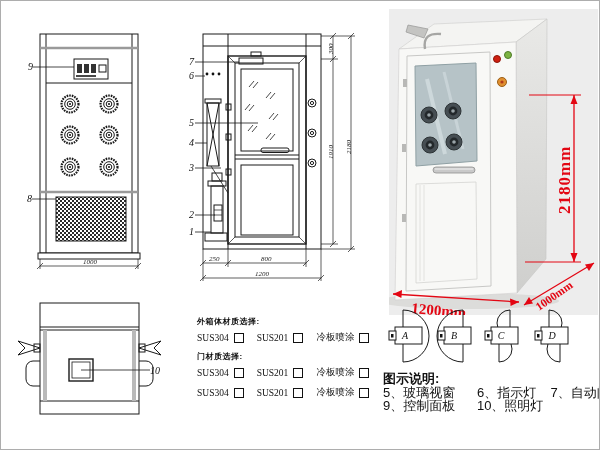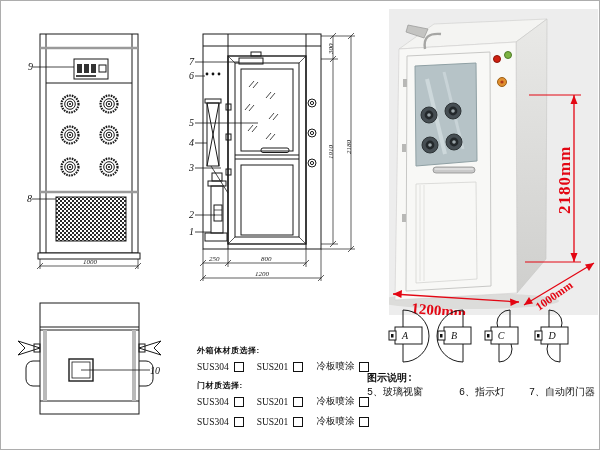--- a/index.html
+++ b/index.html
@@ -3,31 +3,31 @@
 <meta charset="utf-8">
 <style>
   html,body{margin:0;padding:0;background:#fff;}
   #canvas{position:relative;width:598px;height:448px;background:#ffffff;border:1px solid #adadad;overflow:hidden;
           font-family:"Liberation Sans",sans-serif;color:#111;}
   .abs{position:absolute;}
   svg text{font-family:"Liberation Serif",serif;}
   .dimnum{font-style:italic;font-size:7px;fill:#222;}
   .callout{font-style:italic;font-size:10px;fill:#111;}
   
-  #materials{left:196px;top:315px;width:170px;margin-top:29px;}
+  #materials{left:196px;top:315px;width:170px;}
   .mat-heading{font-size:8px;color:#111;letter-spacing:.5px;margin:0 0 4px 0;font-weight:bold;
                font-family:"Liberation Sans",sans-serif;}
   .mat-row{display:flex;align-items:center;font-size:9.5px;
            font-family:"Liberation Serif",serif;margin:0 0 7px 0;white-space:nowrap;}
   .mat-opt{display:flex;align-items:center;margin-right:13px;}
   .mat-opt:last-child{margin-right:0;}
   .cb{display:inline-block;width:8px;height:8px;border:1.4px solid #111;margin-left:5px;background:#fff;}
   
-  #legend{left:366px;top:371px;width:210px;font-size:10px;line-height:13.5px;color:#111;
-          font-family:Liberation Mono, monospace;}
+  #legend{left:382px;top:371px;width:210px;font-size:13px;line-height:13.5px;color:#111;
+          font-family:Liberation Sans, sans-serif;}
   #legend .t{font-weight:bold;}
   #legend .ln{white-space:pre;}
   
   #photo{left:388px;top:8px;width:209px;height:306px;background:#ededed;}
 </style>
 </head>
 <body>
 
 <div id="canvas">
 
@@ -437,15 +437,16 @@
         <rect x="149" y="30" width="7" height="9" fill="#fff"></rect>
           <rect x="151" y="33" width="2.5" height="3.5" fill="#111" stroke="none"></rect>
         <text x="166" y="38" font-size="10" font-style="italic" text-anchor="middle" fill="#111" stroke="none">D</text>
       </g>
     </g>
   </svg>
 
   <div id="legend" class="abs">
     <div class="t">图示说明:</div>
     <div class="ln">5、玻璃视窗      6、指示灯    7、自动闭门器     8、红外线感应器</div>
+    <div class="ln">9、控制面板      10、照明灯</div>
   </div>
 
 </div>
 
 </body></html>

